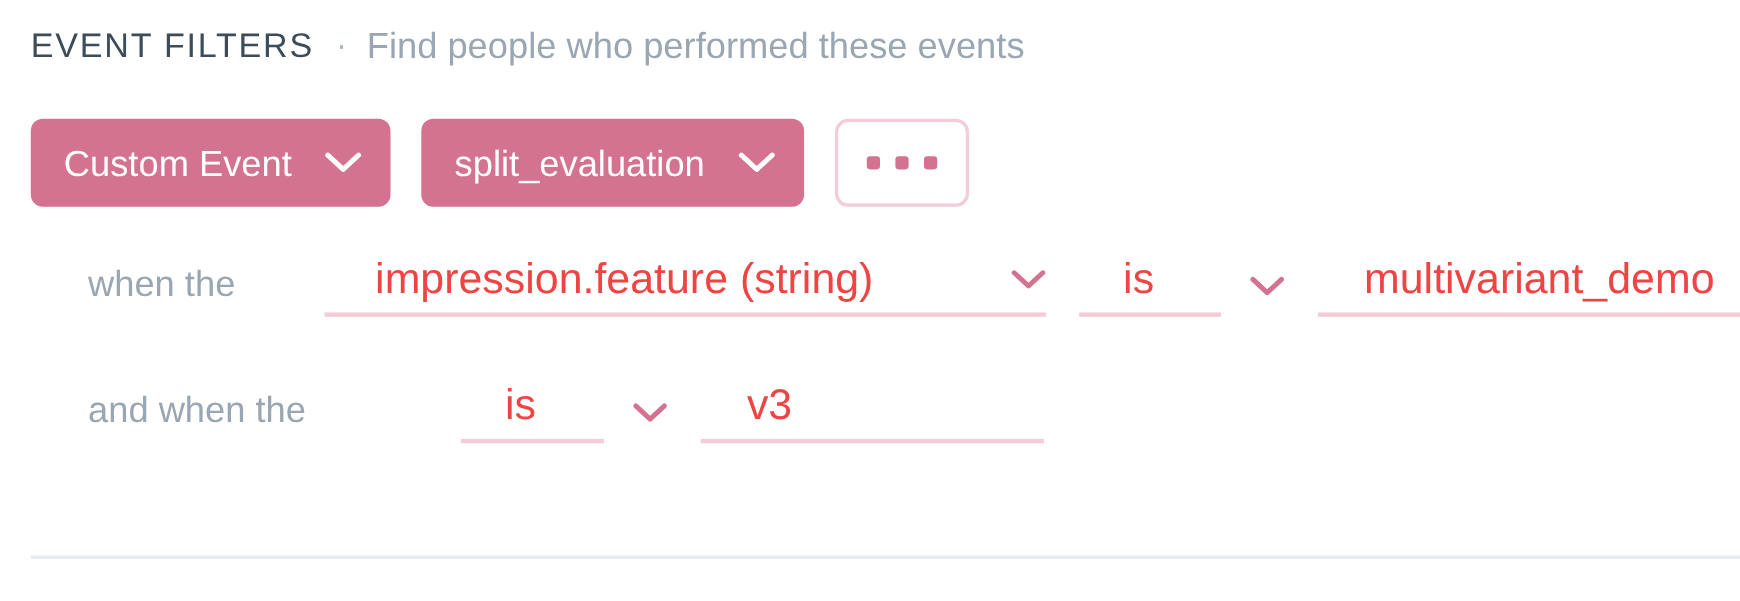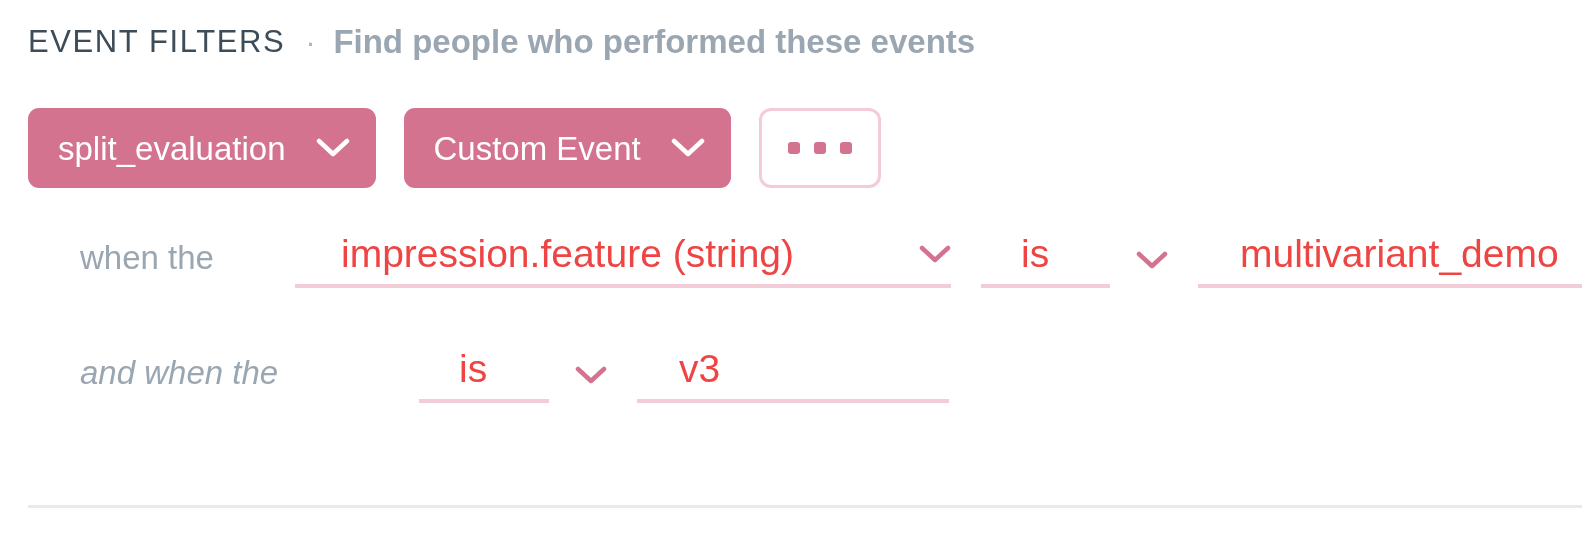--- a/index.html
+++ b/index.html
@@ -42,21 +42,21 @@
   }
   .header-dot {
     font-size: 30px;
     color: #aab4bd;
     margin: 0 18px 0 20px;
     line-height: 1;
   }
   .header-sub {
     font-size: 33px;
     color: #9aa6b1;
-    font-weight: bold;
+    font-weight: normal;
   }
 
   
   .pill-row {
     position: absolute;
     left: 28px;
     top: 108px;
     height: 80px;
     display: flex;
     align-items: center;
@@ -144,21 +144,21 @@
     padding-left: 26px;
   }
 
   
   #filter-row-0 .conj-0      { width: 215px; }
   #filter-row-0 .field-prop  { width: 656px; padding-left: 12px; }
   #filter-row-0 .field-op    { width: 129px; margin-left: 30px; padding-left: 6px; }
   #filter-row-0 .field-val   { width: 465px; margin-left: 30px; padding-left: 8px; }
 
   
-  #filter-row-1 .conj-0      { width: 307px; font-style: italic; }
+  #filter-row-1 .conj-0      { width: 307px; }
   #filter-row-1 .field-prop  { width: 714px; padding-left: 10px; }
   #filter-row-1 .field-op    { width: 130px; margin-left: 32px; padding-left: 6px; }
   #filter-row-1 .field-val   { width: 312px; margin-left: 30px; padding-left: 8px; }
 
   
   .divider {
     position: absolute;
     left: 28px;
     top: 505px;
     width: 1554px;
@@ -171,39 +171,39 @@
 
 <div id="root">
 
   <div class="header">
     <span class="header-title">EVENT FILTERS</span>
     <span class="header-dot">·</span>
     <span class="header-sub">Find people who performed these events</span>
   </div>
 
   <div class="pill-row">
+
+    <div class="pill">
+      <span class="pill-label">Custom Event</span>
+      <span class="chev">
+        <svg width="34" height="20" viewBox="0 0 34 20" fill="none">
+          <path d="M3 3 L17 16 L31 3" stroke="#ffffff" stroke-width="4.5" stroke-linecap="round" stroke-linejoin="round"></path>
+        </svg>
+      </span>
+    </div>
 
     <div class="pill">
       <span class="pill-label">split_evaluation</span>
       <span class="chev">
         <svg width="34" height="20" viewBox="0 0 34 20" fill="none">
           <path d="M3 3 L17 16 L31 3" stroke="#ffffff" stroke-width="4.5" stroke-linecap="round" stroke-linejoin="round"></path>
         </svg>
       </span>
     </div>
 
-    <div class="pill">
-      <span class="pill-label">Custom Event</span>
-      <span class="chev">
-        <svg width="34" height="20" viewBox="0 0 34 20" fill="none">
-          <path d="M3 3 L17 16 L31 3" stroke="#ffffff" stroke-width="4.5" stroke-linecap="round" stroke-linejoin="round"></path>
-        </svg>
-      </span>
-    </div>
-
     <div class="more-btn">
       <span class="dot"></span>
       <span class="dot"></span>
       <span class="dot"></span>
     </div>
 
   </div>
 
   <div class="filter-row" id="filter-row-0">
     <span class="conjunction conj-0">when the</span>

